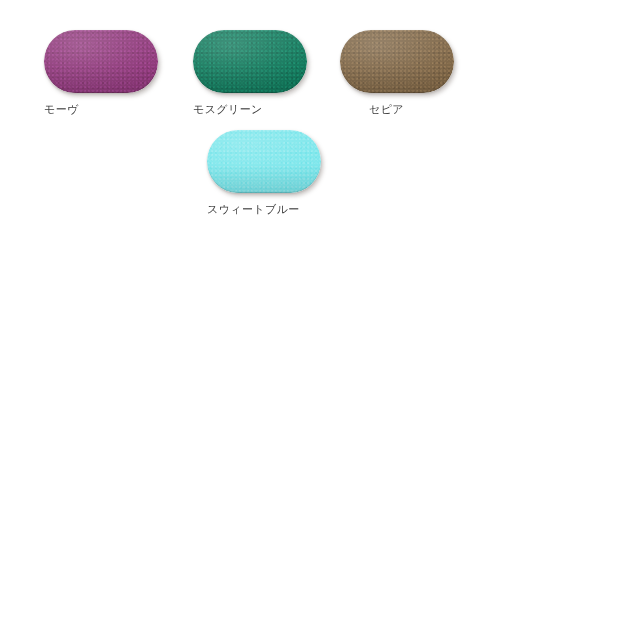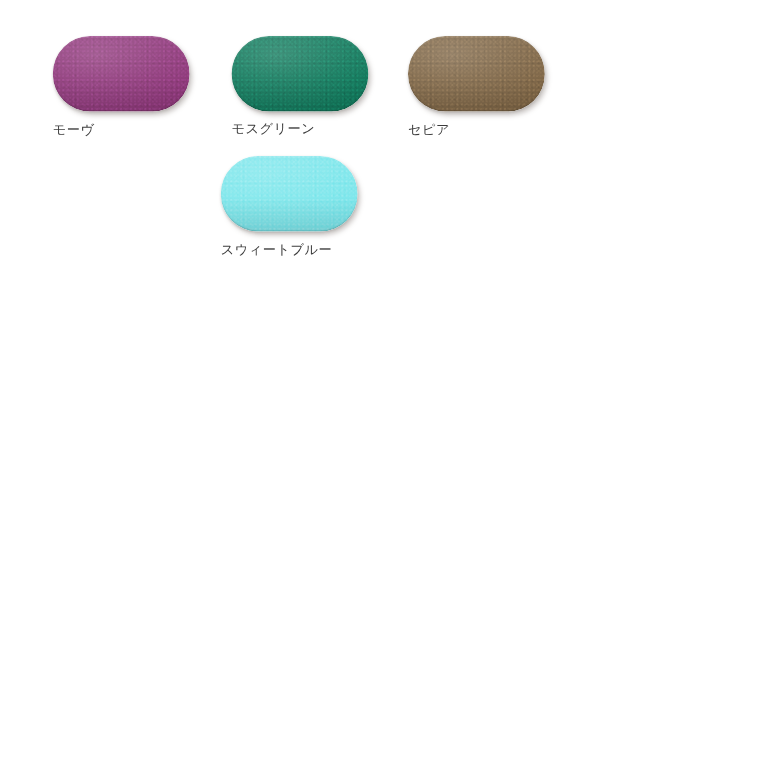--- a/index.html
+++ b/index.html
@@ -106,39 +106,39 @@
 <div id="swatch-grid">
     <div class="swatch-cell" style="left: 44px; top: 30px;">
       <div class="chip">
         <div class="chip-base" style="background: rgb(142, 58, 122);"></div>
         <div class="chip-grain"></div>
         <div class="chip-sheen"></div>
         <div class="chip-rim"></div>
       </div>
       <div class="swatch-label" style="color: rgb(59, 59, 59);">モーヴ</div>
     </div>
-    <div class="swatch-cell" style="left: 193px; top: 30px; font-family: Liberation Mono, monospace;">
+    <div class="swatch-cell" style="left: 193px; top: 30px;">
       <div class="chip">
         <div class="chip-base" style="background: rgb(20, 120, 92);"></div>
         <div class="chip-grain"></div>
         <div class="chip-sheen"></div>
         <div class="chip-rim"></div>
       </div>
       <div class="swatch-label" style="color: rgb(59, 59, 59);">モスグリーン</div>
     </div>
     <div class="swatch-cell" style="left: 340px; top: 30px;">
       <div class="chip">
         <div class="chip-base" style="background: rgb(126, 102, 71);"></div>
         <div class="chip-grain"></div>
         <div class="chip-sheen"></div>
         <div class="chip-rim"></div>
       </div>
-      <div class="swatch-label" style="color: rgb(59, 59, 59);">セピア</div>
+      <div class="swatch-label" style="color: rgb(59, 59, 59); margin-left: 29px;">セピア</div>
     </div>
-    <div class="swatch-cell" style="left: 184px; top: 130px;">
+    <div class="swatch-cell" style="left: 207px; top: 130px;">
       <div class="chip">
         <div class="chip-base" style="background: rgb(125, 231, 236);"></div>
         <div class="chip-grain"></div>
         <div class="chip-sheen"></div>
         <div class="chip-rim"></div>
       </div>
       <div class="swatch-label" style="color: rgb(59, 59, 59);">スウィートブルー</div>
     </div>
   </div>
 

